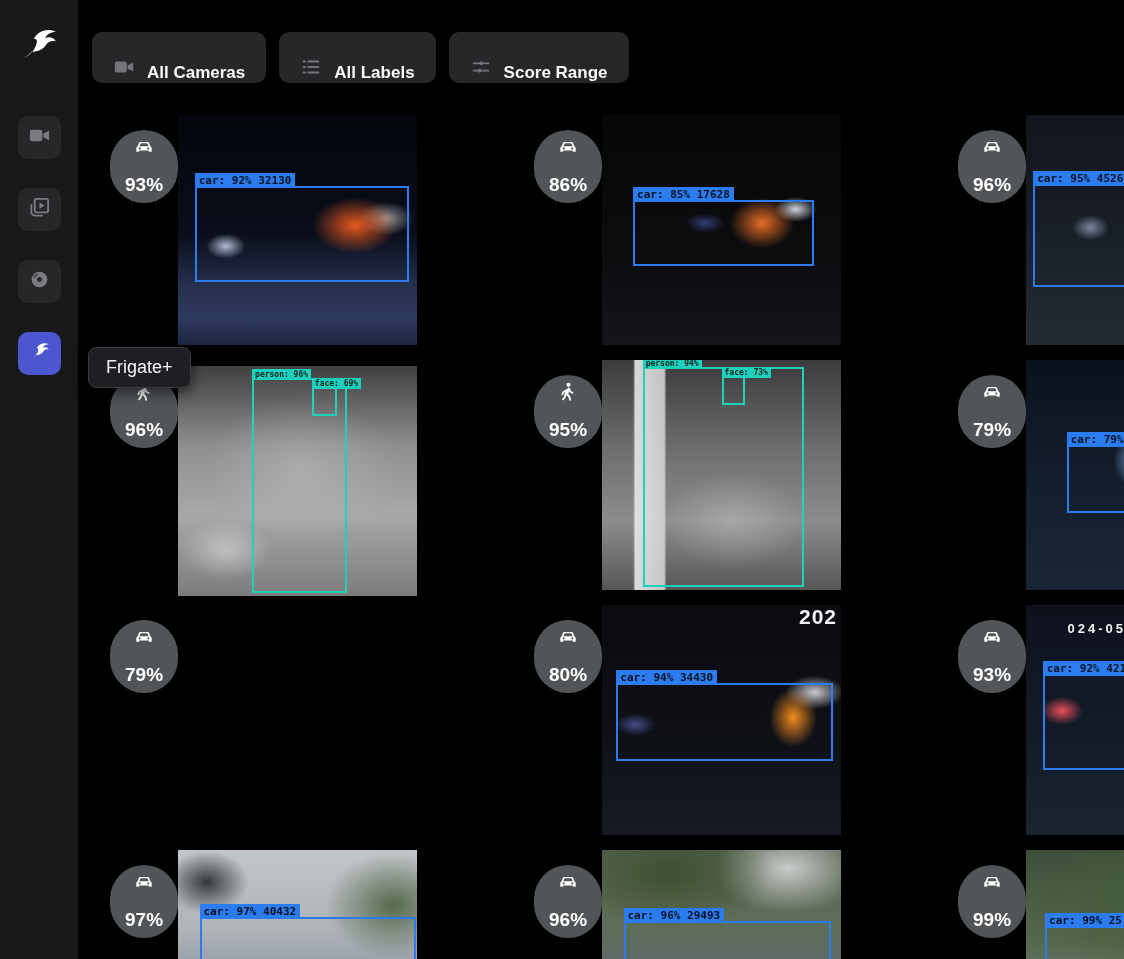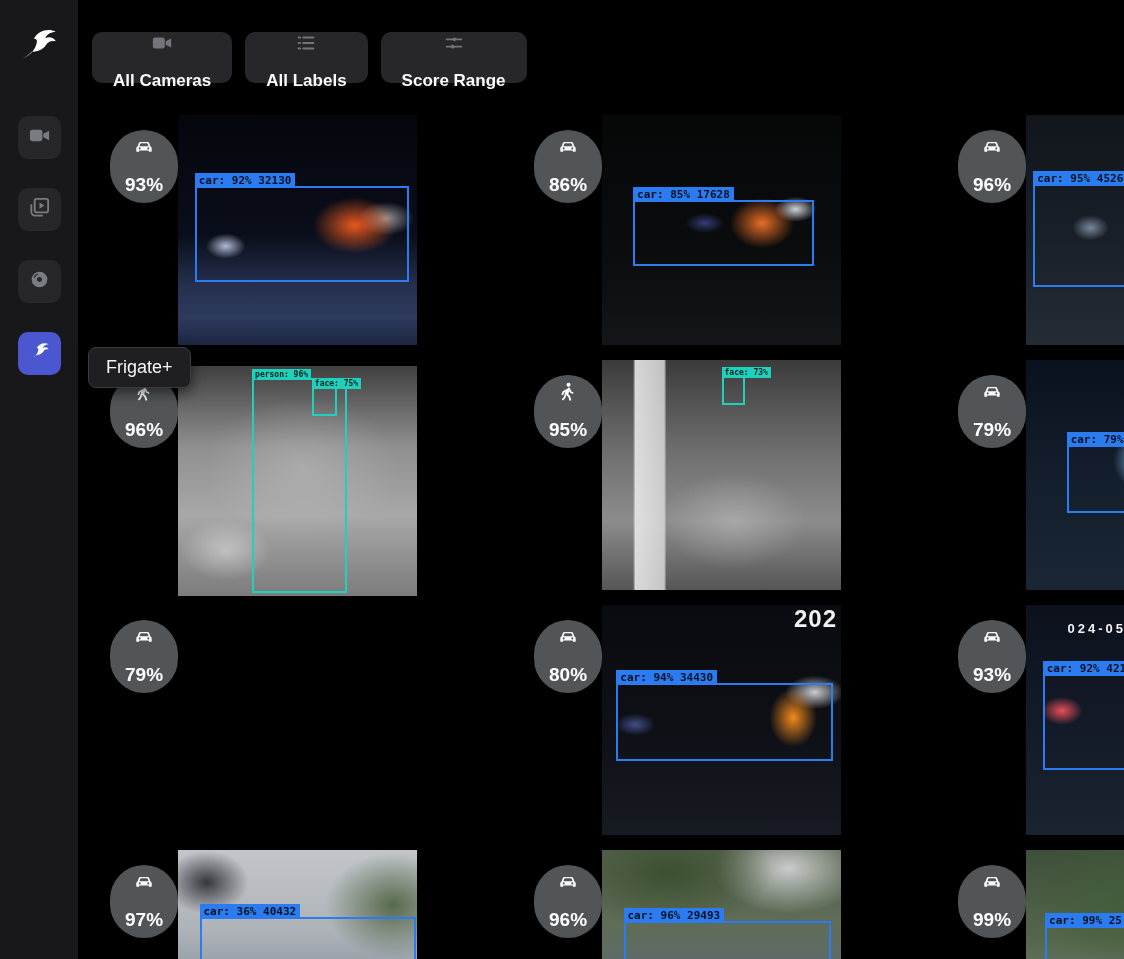--- a/index.html
+++ b/index.html
@@ -13,41 +13,41 @@
   .nav-btn{width:43px;height:43px;border-radius:10px;background:#27272a;display:flex;align-items:center;justify-content:center;color:#7b7b82;cursor:pointer;}
   .nav-btn.selected{background:#4a57cf;color:#fff;}
   .nav-btn svg{width:23px;height:23px;}
 
   
   .tooltip{position:absolute;left:88px;top:347px;z-index:20;background:#1f1f23;border:1px solid #3a3a40;
            border-radius:8px;padding:9px 17px;font-size:18px;color:#f4f4f5;box-shadow:0 4px 14px rgba(0,0,0,.6);}
 
   
   .filterbar{position:absolute;left:92px;top:32px;display:flex;gap:13px;z-index:4;}
-  .filter-btn{display:inline-flex;align-items:center;gap:12px;height:51px;padding:0 21px;border-radius:10px;
-              background:#27272a;color:#fafafa;font-size:17px;font-weight:700;cursor:pointer;white-space:nowrap;flex-direction:column;}
+  .filter-btn{display:inline-flex;align-items:flex-end;gap:12px;height:51px;padding:0 21px;border-radius:10px;
+              background:#27272a;color:#fafafa;font-size:17px;font-weight:700;cursor:pointer;white-space:nowrap;}
   .filter-btn svg{width:22px;height:22px;color:#74747c;}
 
   
   .grid{position:absolute;left:0;top:0;width:100%;height:100%;z-index:1;}
   .cell{position:absolute;width:424px;height:230px;}
   .thumb{position:absolute;left:92px;top:0;width:239px;height:230px;overflow:hidden;cursor:pointer;background:#0a0a0a;}
   .badge{position:absolute;left:24px;top:15px;z-index:3;display:inline-flex;align-items:center;gap:9px;
          padding:6px 15px;border-radius:9999px;background:rgba(150,154,160,.55);color:#fff;
          font-size:19px;font-weight:600;line-height:24px;backdrop-filter:blur(2px);flex-direction:column;}
   .badge svg{width:22px;height:22px;}
 
   
   .bbox{position:absolute;border:2px solid #2b7cf0;}
   .bbox.person,.bbox.face{border-color:#1fd0bc;}
   .bbox-label{position:absolute;bottom:100%;left:-2px;background:#2b7cf0;color:#04121f;
               font:700 11px "DejaVu Sans Mono",monospace;padding:1px 4px;white-space:nowrap;}
   .bbox.person .bbox-label,.bbox.face .bbox-label{background:#1fd0bc;color:#04221e;font-size:8px;padding:1px 3px;}
   .ts{position:absolute;color:#f2f2f2;font-weight:700;}
-  .ts.tr{right:4px;top:0;font-size:24px;letter-spacing:1px;}
+  .ts.tr{right:4px;top:0;font-size:21px;letter-spacing:1px;}
   .ts.tl{left:4%;top:16px;font-size:13px;letter-spacing:3px;padding-left:32px;}
 
   
   .scene-n1{background:
     radial-gradient(60px 40px at 74% 48%,rgba(255,96,30,.9),transparent 70%),
     radial-gradient(40px 24px at 87% 45%,rgba(255,255,255,.55),transparent 70%),
     radial-gradient(28px 18px at 20% 57%,rgba(215,228,255,.8),transparent 70%),
     linear-gradient(180deg,#04060c 0%,#0a0e1a 52%,#25304e 74%,#2e3a5e 88%,#1c2742 100%); text-align: right;}
   .scene-n2{background:
     radial-gradient(46px 36px at 67% 47%,rgba(255,120,40,.9),transparent 70%),
@@ -148,36 +148,39 @@
 
       <span>96%</span>
     </div>
   </div>
       <div class="cell" style="left: 86px; top: 360px;">
     <div class="thumb scene-ir1">
           <div class="bbox person" style="left: 31%; top: 5%; width: 38%; height: 92%;">
             <span class="bbox-label">person: 96%</span>
           </div>
           <div class="bbox face" style="left: 56%; top: 9%; width: 9%; height: 11%;">
-            <span class="bbox-label">face: 75%</span>
+            <span class="bbox-label">face: 69%</span>
           </div>
         </div>
     <div class="badge">
 
       <span>
         <svg viewBox="0 0 24 24" width="20" height="20" fill="#fff">
               <circle cx="12.6" cy="4" r="2.2"></circle>
               <path d="M12.4 7.2c1 0 1.8.6 2.1 1.5l.9 2.5 2.7 1.4-.8 1.6-3.2-1.6-.8-1.7-1 3.4 2 2.4 1.3 4.3-1.9.6-1.2-3.9-2.2-2.4-1.1 3-2.4 3-1.5-1.2 2.2-2.8 1.6-5.6-1.5 1-1 2.8-1.8-.6 1.2-3.5 3.6-2.1c.5-.3 1-.5 1.6-.5Z"></path>
             </svg>
       </span>
       <span>96%</span>
     </div>
   </div>
       <div class="cell" style="left: 510px; top: 360px;">
     <div class="thumb scene-ir2">
+          <div class="bbox person" style="left: 17%; top: 3%; width: 66%; height: 94%;">
+            <span class="bbox-label">person: 94%</span>
+          </div>
           <div class="bbox face" style="left: 50%; top: 7%; width: 8%; height: 11%;">
             <span class="bbox-label">face: 73%</span>
           </div>
         </div>
     <div class="badge">
 
       <span>
         <svg viewBox="0 0 24 24" width="20" height="20" fill="#fff">
               <circle cx="12.6" cy="4" r="2.2"></circle>
               <path d="M12.4 7.2c1 0 1.8.6 2.1 1.5l.9 2.5 2.7 1.4-.8 1.6-3.2-1.6-.8-1.7-1 3.4 2 2.4 1.3 4.3-1.9.6-1.2-3.9-2.2-2.4-1.1 3-2.4 3-1.5-1.2 2.2-2.8 1.6-5.6-1.5 1-1 2.8-1.8-.6 1.2-3.5 3.6-2.1c.5-.3 1-.5 1.6-.5Z"></path>
@@ -243,21 +246,21 @@
               <path d="M5 11.5 6.3 7.9A1.9 1.9 0 0 1 8.1 6.6h7.8a1.9 1.9 0 0 1 1.8 1.3L19 11.5c.8.2 1.4 1 1.4 1.9v2.9a1 1 0 0 1-1 1h-1.2a1 1 0 0 1-1-1v-.6H6.8v.6a1 1 0 0 1-1 1H4.6a1 1 0 0 1-1-1v-2.9c0-.9.6-1.7 1.4-1.9Zm2-.3h10l-1-2.8a.7.7 0 0 0-.7-.5H8.7a.7.7 0 0 0-.7.5Zm.3 3.4a1.1 1.1 0 1 0 0-2.2 1.1 1.1 0 0 0 0 2.2Zm9.4 0a1.1 1.1 0 1 0 0-2.2 1.1 1.1 0 0 0 0 2.2Z"></path>
             </svg>
       </span>
 
       <span>93%</span>
     </div>
   </div>
       <div class="cell" style="left: 86px; top: 850px;">
     <div class="thumb scene-d1">
           <div class="bbox car" style="left: 9%; top: 29%; width: 89%; height: 55%;">
-            <span class="bbox-label">car: 36% 40432</span>
+            <span class="bbox-label">car: 97% 40432</span>
           </div>
         </div>
     <div class="badge">
       <span>
         <svg viewBox="0 0 24 24" width="22" height="22" fill="#fff">
               <path d="M5 11.5 6.3 7.9A1.9 1.9 0 0 1 8.1 6.6h7.8a1.9 1.9 0 0 1 1.8 1.3L19 11.5c.8.2 1.4 1 1.4 1.9v2.9a1 1 0 0 1-1 1h-1.2a1 1 0 0 1-1-1v-.6H6.8v.6a1 1 0 0 1-1 1H4.6a1 1 0 0 1-1-1v-2.9c0-.9.6-1.7 1.4-1.9Zm2-.3h10l-1-2.8a.7.7 0 0 0-.7-.5H8.7a.7.7 0 0 0-.7.5Zm.3 3.4a1.1 1.1 0 1 0 0-2.2 1.1 1.1 0 0 0 0 2.2Zm9.4 0a1.1 1.1 0 1 0 0-2.2 1.1 1.1 0 0 0 0 2.2Z"></path>
             </svg>
       </span>
 
       <span>97%</span>

